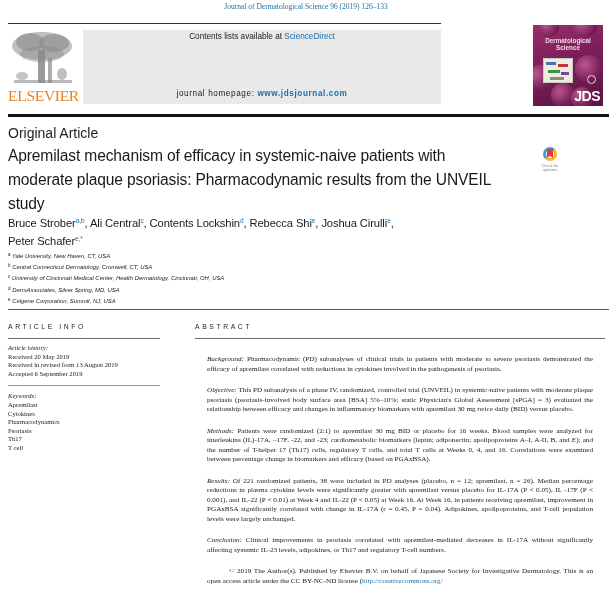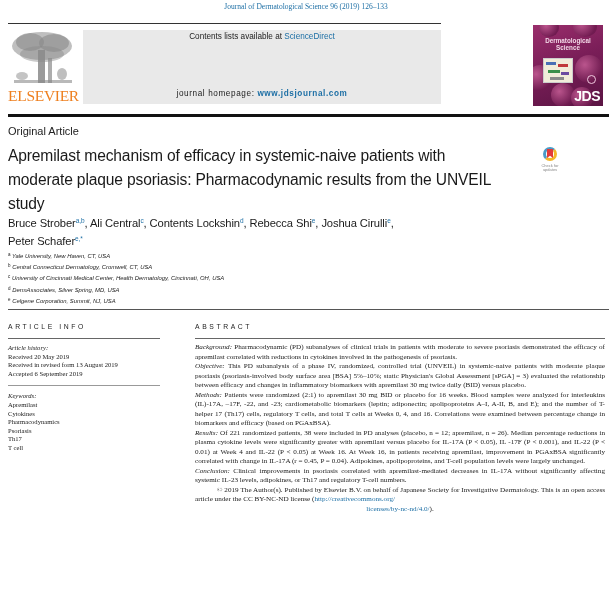--- a/index.html
+++ b/index.html
@@ -32,21 +32,21 @@
     .cover-title { position: absolute; left: 4px; top: 12px; width: 62px; text-align: center;
       font-family: "Liberation Sans", sans-serif; font-size: 6.3px; font-weight: bold; color: #f3d8e7; line-height: 7px; }
     .cover-fig { position: absolute; left: 10px; top: 33px; width: 30px; height: 25px; background: #f1ecd9; border: 1px solid #ccc; }
     .cover-fig i { position: absolute; display: block; height: 3px; }
     .cover-emblem { position: absolute; left: 54px; top: 50px; width: 9px; height: 9px; border: 1px solid #f0c9de; border-radius: 50%; }
     .cover-jds { position: absolute; right: 3px; bottom: 2px; font-family: "Liberation Sans", sans-serif;
       font-weight: bold; font-size: 14px; color: #ffffff; letter-spacing: -0.5px; }
 
     .thick-rule { position: absolute; left: 8px; top: 114px; width: 601px; height: 3px; background: #111; }
 
-    .article-type { position: absolute; left: 8px; top: 125px; font-size: 11px; font-family: "Liberation Sans", sans-serif; color: #222; }
+    .article-type { position: absolute; left: 8px; top: 125px; font-size: 14px; font-family: "Liberation Sans", sans-serif; color: #222; }
 
     .article-title { position: absolute; left: 8px; top: 144px; width: 500px; font-size: 15.6px; line-height: 24px;
       font-family: "Liberation Sans", sans-serif; color: #1a1a1a; letter-spacing: -0.15px; }
 
     .crossmark { position: absolute; left: 535px; top: 146px; width: 30px; height: 34px; }
     .crossmark-ring { position: absolute; left: 8px; top: 1px; width: 14px; height: 14px; border-radius: 50%;
       border: 3px solid #f4b72a; border-top-color: #4a9bc7; border-left-color: #4a9bc7; }
     .crossmark-flag { position: absolute; left: 12px; top: 3px; width: 6px; height: 9px; background: #e23b3b;
       clip-path: polygon(0 0, 100% 0, 100% 100%, 50% 75%, 0 100%); }
     .crossmark-text { position: absolute; left: 0; top: 18px; width: 30px; text-align: center; font-size: 4px;
@@ -66,21 +66,21 @@
     .section-head { font-family: "Liberation Sans", sans-serif; font-size: 6.8px; letter-spacing: 2.6px; color: #222; }
     .info-rule { width: 152px; height: 1px; background: #666; margin-top: 8px; }
     .info-block { font-family: "Liberation Serif", serif; font-size: 6.6px; line-height: 8.6px; color: #1a1a1a; padding-top: 5px; }
     .info-block .lbl { font-style: italic; }
     .info-sep { width: 152px; height: 1px; background: #999; margin: 7px 0 4px; }
 
     .abstract-col { position: absolute; left: 195px; top: 323px; width: 410px; }
     .abstract-rule { width: 410px; height: 1px; background: #666; margin-top: 8px; }
     .abstract-body { font-family: "Liberation Serif", serif; font-size: 7.15px; line-height: 9.5px; color: #1a1a1a;
       text-align: justify; padding-top: 4px; }
-    .abstract-body p { margin: 0; }
+    .abstract-body p { margin: 12px; }
     .abstract-body .lbl { font-style: italic; }
     .abstract-body .copyright { text-indent: 22px; }
     .abstract-body .license-url { display: block; text-align: center; }
   </style>
 </head>
 <body>
 
 <div class="citation">Journal of Dermatological Science 96 (2019) 126–133</div>
 
 <div class="top-rule"></div>

